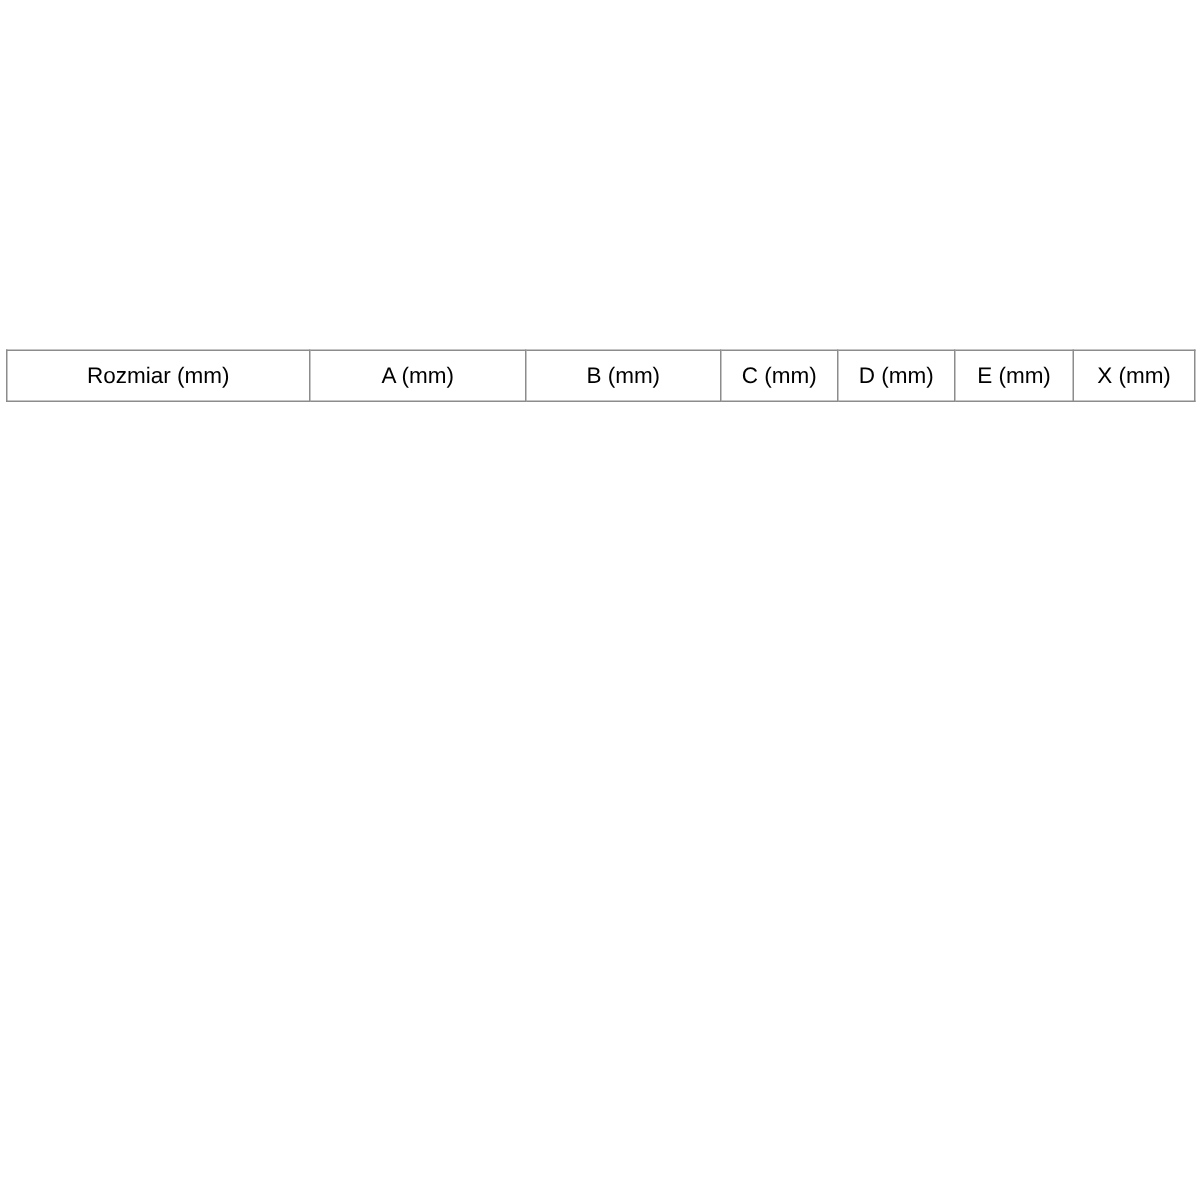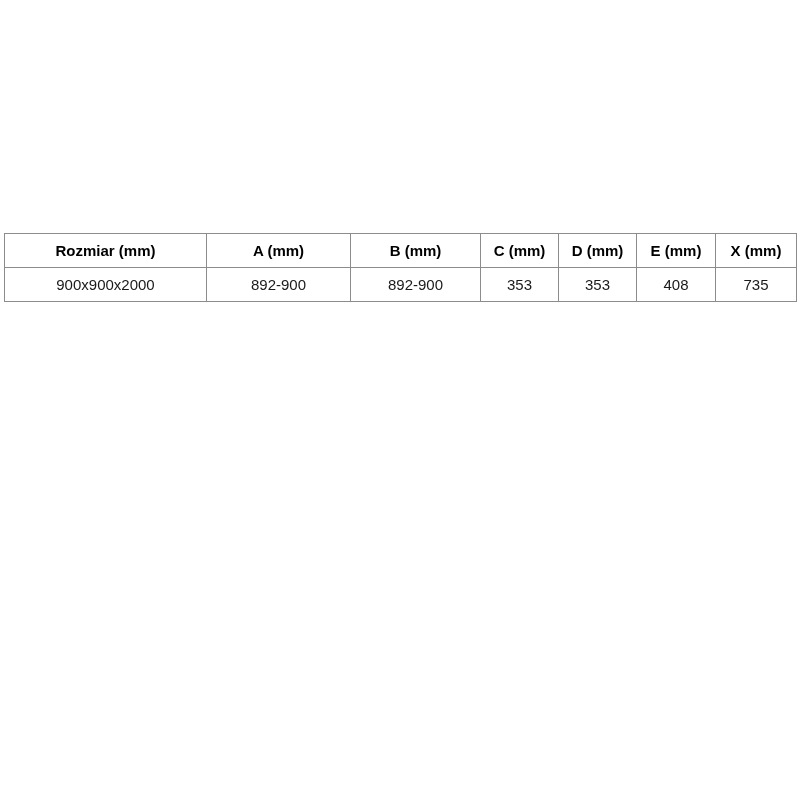--- a/index.html
+++ b/index.html
@@ -28,21 +28,21 @@
     text-align: center;
     vertical-align: middle;
     padding: 0 2px;
     height: 33px;
     font-size: 15px;
     line-height: 1;
     white-space: nowrap;
     overflow: hidden;
   }
   .spec-table th {
-    font-weight: bold;
+    font-weight: normal;
     color: #000000;
   }
   .spec-table td {
     font-weight: normal;
     color: #1a1a1a;
   }
   col.c0 { width: 202px; }
   col.c1 { width: 144px; }
   col.c2 { width: 130px; }
   col.c3 { width: 78px; }
@@ -68,23 +68,14 @@
       <th>Rozmiar (mm)</th>
       <th>A (mm)</th>
       <th>B (mm)</th>
       <th>C (mm)</th>
       <th>D (mm)</th>
       <th>E (mm)</th>
       <th>X (mm)</th>
     </tr>
   </thead>
   <tbody>
-    <tr>
-      <td>900x900x2000</td>
-      <td>892-900</td>
-      <td>892-900</td>
-      <td>353</td>
-      <td>353</td>
-      <td>408</td>
-      <td>735</td>
-    </tr>
   </tbody>
 </table>
 
 </body></html>

